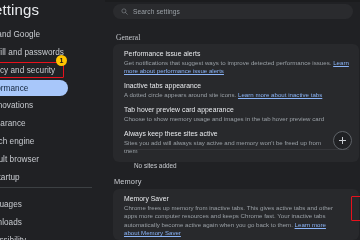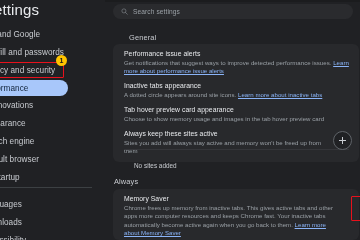--- a/index.html
+++ b/index.html
@@ -281,21 +281,21 @@
   <div id="main">
 
     <div class="searchbar">
       <svg class="search-icon" viewBox="0 0 24 24">
         <circle cx="10" cy="10" r="7" fill="none" stroke="#9aa0a6" stroke-width="2.4"></circle>
         <line x1="15" y1="15" x2="21.5" y2="21.5" stroke="#9aa0a6" stroke-width="2.4" stroke-linecap="round"></line>
       </svg>
       <span class="search-text">Search settings</span>
     </div>
 
-    <div class="section-head" style="left:24px; top:33px;">General</div>
+    <div class="section-head" style="left:11px; top:33px;font-family:Liberation Serif, serif;">General</div>
 
     <div class="card" style="top:44px; height:118px;">
 
       <div class="row" style="top:6px;">
         <div class="row-title">Performance issue alerts</div>
         <div class="row-desc">
           <span>Get notifications that suggest ways to improve detected performance issues.</span>
           <span class="link">Learn more about performance issue alerts</span>
         </div>
       </div>
@@ -320,21 +320,21 @@
 
       <div class="subrow" style="top:105px;">
         <span class="subrow-text">No sites added</span>
       </div>
     </div>
 
     <div class="round-btn" style="left:228px; top:131px;">
       <span class="plus"></span>
     </div>
 
-    <div class="section-head" style="left:9px; top:177px;">Always</div>
+    <div class="section-head" style="left:9px; top:177px;">Memory</div>
 
     <div class="card" style="top:189px; height:51px;">
       <div class="row" style="top:6px; right:18px;">
         <div class="row-title">Memory Saver</div>
         <div class="row-desc">
           <span>Chrome frees up memory from inactive tabs. This gives active tabs and other apps more computer resources and keeps Chrome fast. Your inactive tabs automatically become active again when you go back to them.</span>
           <span class="link">Learn more about Memory Saver</span>
         </div>
       </div>
     </div>

